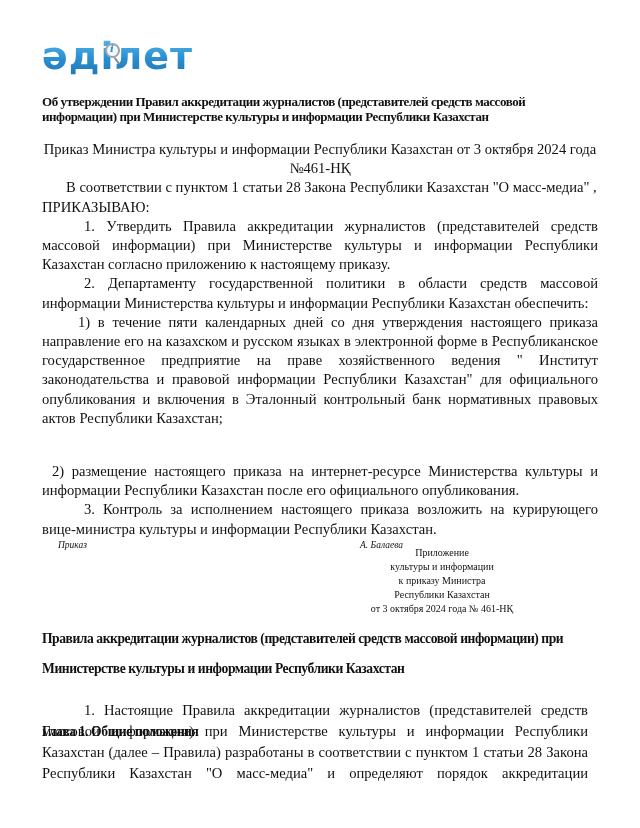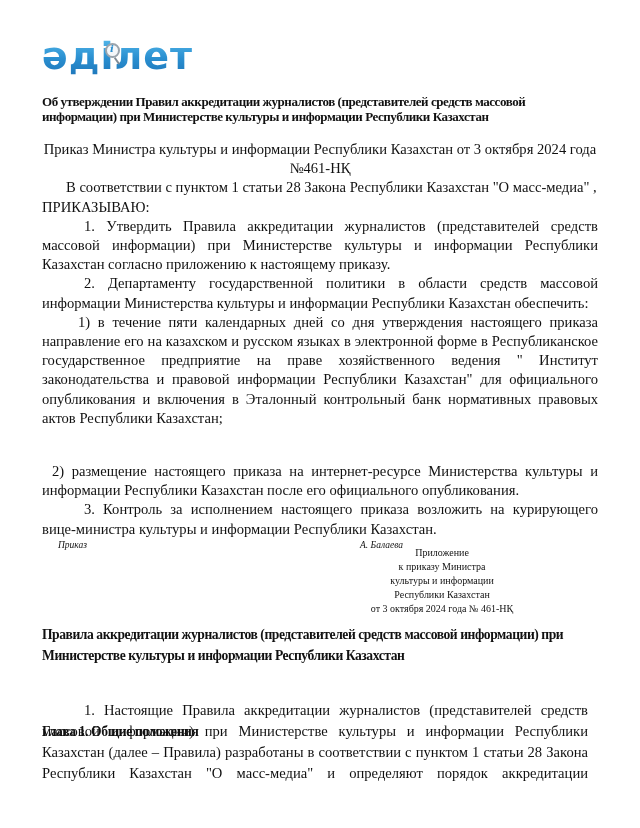--- a/index.html
+++ b/index.html
@@ -122,21 +122,21 @@
       line-height: 14px;
       top: 452px;
     }
     .section-title {
       position: absolute;
       left: 42px;
       top: 624px;
       width: 556px;
       font-weight: bold;
       font-size: 13.6px;
-      line-height: 21px;
+      line-height: 30px;
       letter-spacing: -0.45px;
     }
     .chapter-title {
       position: absolute;
       left: 42px;
       top: 674px;
       font-weight: bold;
       font-size: 13.6px;
       line-height: 19px;
       letter-spacing: -0.4px;
@@ -176,22 +176,22 @@
   <p class="p indent4">2) размещение настоящего приказа на интернет-ресурсе Министерства культуры и информации Республики Казахстан после его официального опубликования.</p>
   <p class="p indent2">3. Контроль за исполнением настоящего приказа возложить на курирующего вице-министра культуры и информации Республики Казахстан.</p>
 
   <div class="signature-row">
     <span class="sig-left">Приказ</span>
     <span class="sig-right">А. Балаева</span>
   </div>
 
   <div class="appendix">
     <div>Приложение</div>
+    <div>культуры и информации</div>
     <div>к приказу Министра</div>
-    <div>культуры и информации</div>
     <div>Республики Казахстан</div>
     <div>от 3 октября 2024 года № 461-НҚ</div>
   </div>
 </div>
 
 <div class="section-title">Правила аккредитации журналистов (представителей средств массовой информации) при Министерстве культуры и информации Республики Казахстан</div>
 
 <div class="chapter-title">Глава 1. Общие положения</div>
 
 <div class="rules-body">

